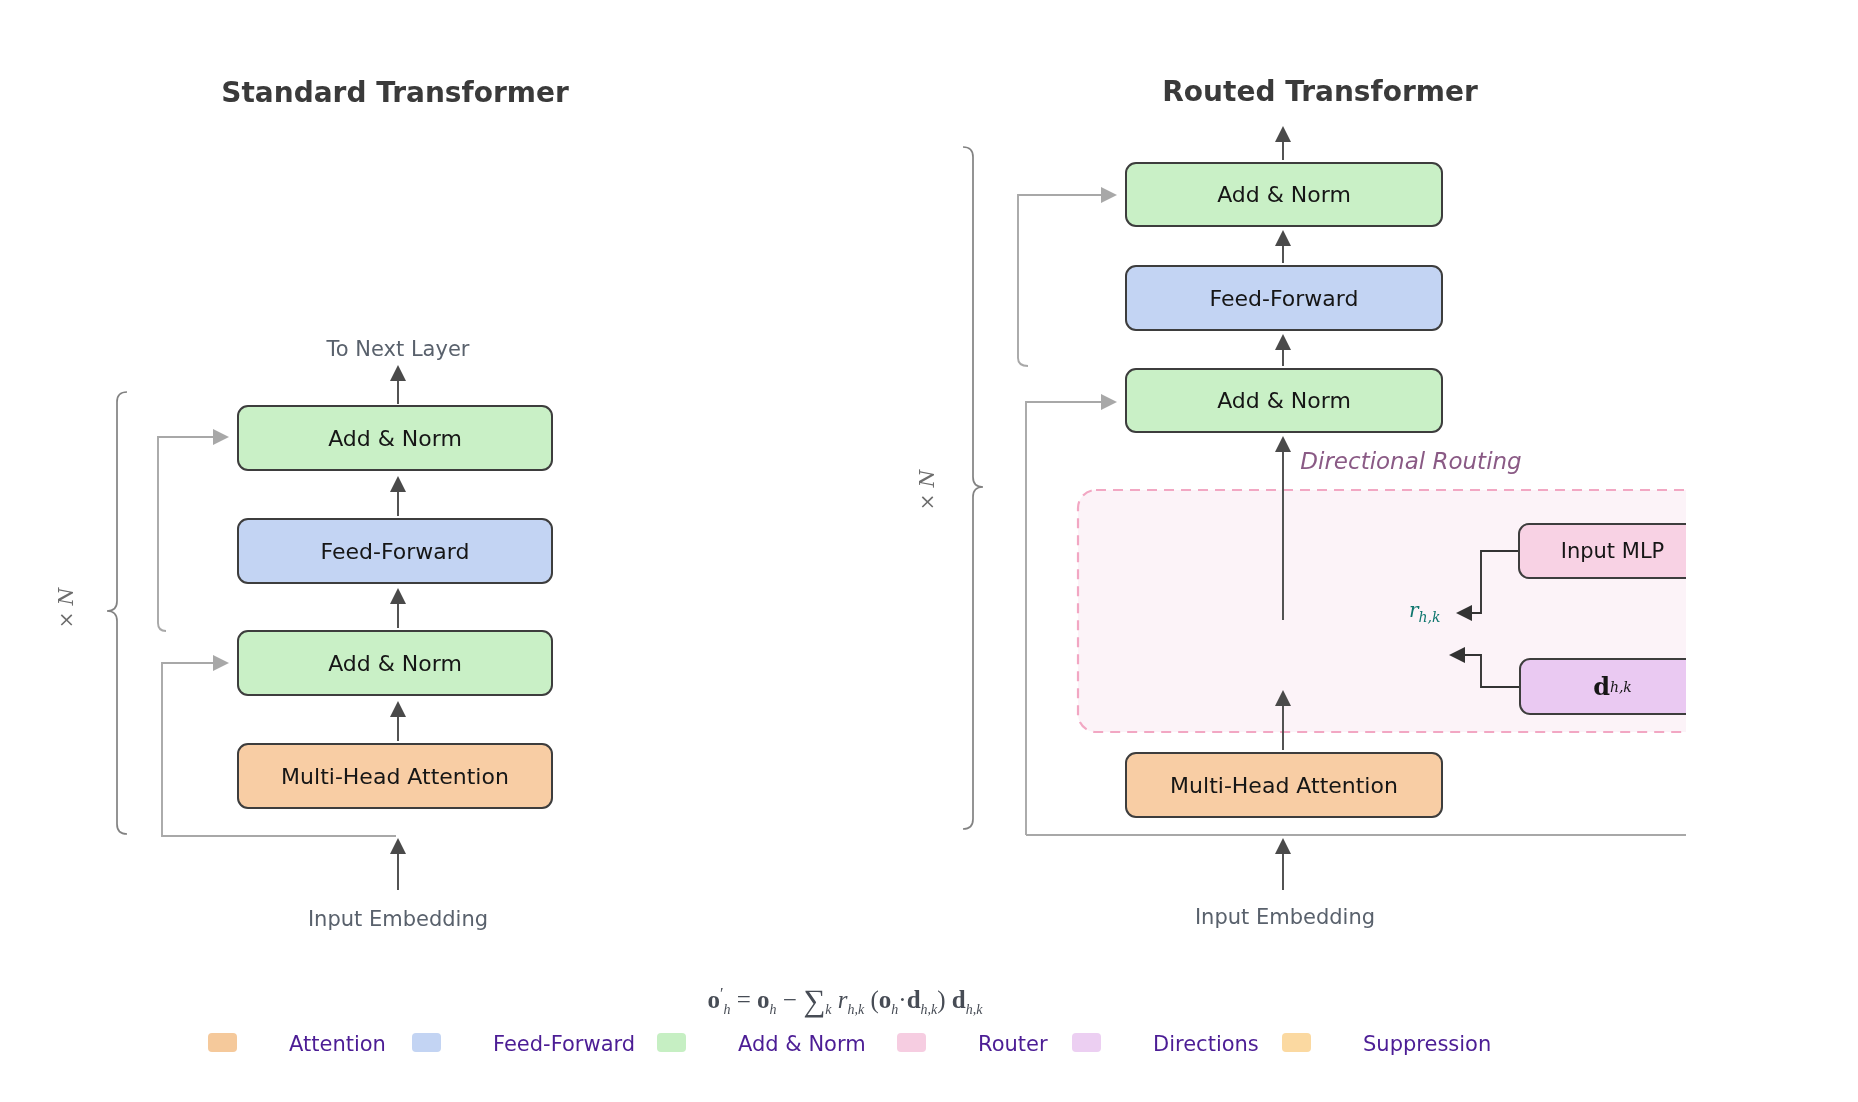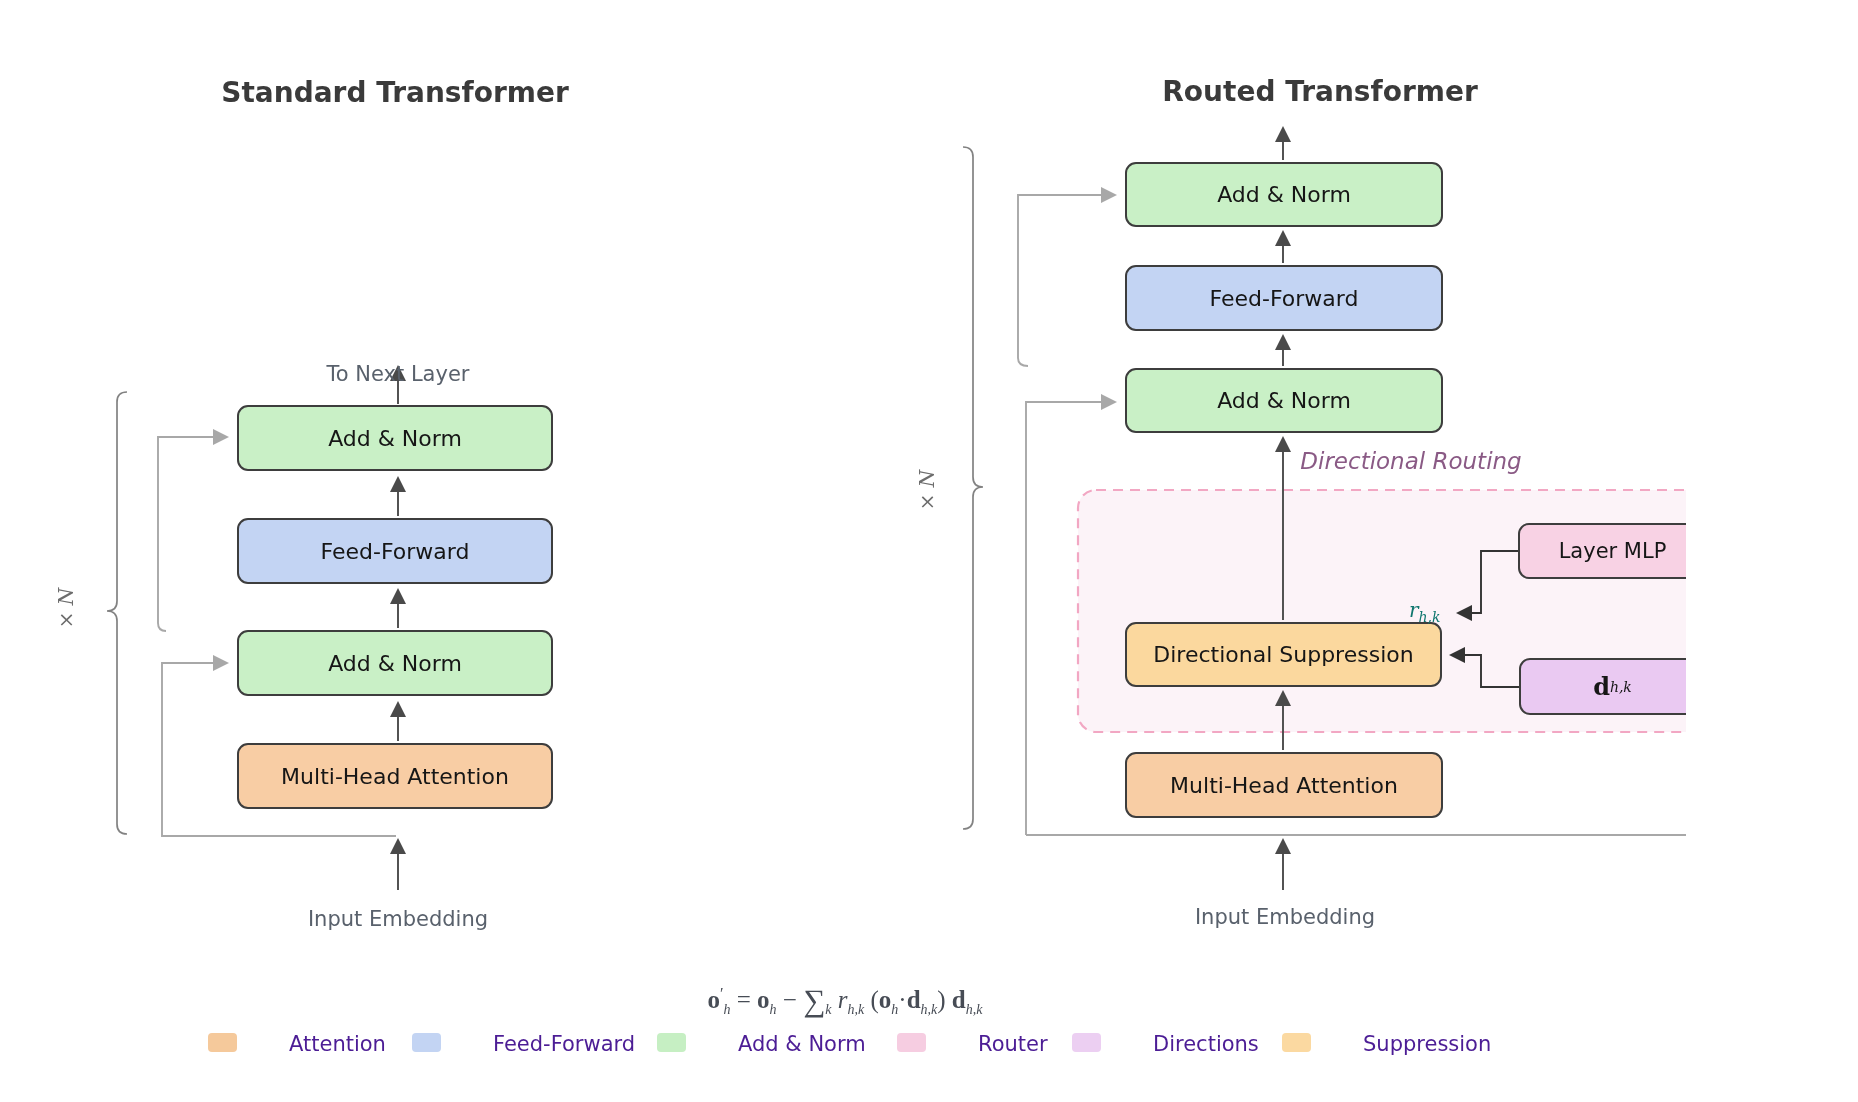--- a/index.html
+++ b/index.html
@@ -86,21 +86,21 @@
 
     <g stroke="#333333" stroke-width="1.9" fill="none">
       <path d="M1518,551 H1481 V613 H1460" marker-end="url(#ab)"></path>
       <path d="M1519,687 H1481 V655 H1453" marker-end="url(#ab)"></path>
     </g>
 
     <path d="M963,147 Q973,147 973,157 L973,477 Q973,487 983,487 Q973,487 973,497 L973,819 Q973,829 963,829" stroke="#828282" stroke-width="1.7" fill="none"></path>
   </svg>
 
   <div class="title" style="left:395px;top:92px;">Standard Transformer</div>
-  <div class="glabel" style="left:398px;top:349px;margin-top:25px;">To Next Layer</div>
+  <div class="glabel" style="left:398px;top:349px;">To Next Layer</div>
 
   <div class="box" style="left: 237px; top: 405px; width: 316px; height: 66px; background: rgb(201, 240, 198);">
     <span>Add &amp; Norm</span>
   </div>
   <div class="box" style="left: 237px; top: 518px; width: 316px; height: 66px; background: rgb(195, 212, 243);">
     <span>Feed-Forward</span>
   </div>
   <div class="box" style="left: 237px; top: 630px; width: 316px; height: 66px; background: rgb(201, 240, 198);">
     <span>Add &amp; Norm</span>
   </div>
@@ -118,25 +118,22 @@
   </div>
   <div class="box" style="left: 1125px; top: 265px; width: 318px; height: 66px; background: rgb(195, 212, 243);">
     <span>Feed-Forward</span>
   </div>
   <div class="box" style="left: 1125px; top: 368px; width: 318px; height: 65px; background: rgb(201, 240, 198);">
     <span>Add &amp; Norm</span>
   </div>
 
   <div class="routing-label" style="left:1411px;top:461px;">Directional Routing</div>
 
-  <div class="box" style="left: 1125px; top: 622px; width: 317px; height: 65px; background: rgb(251, 216, 158);">
-    <span>Directional Suppression</span>
-  </div>
   <div class="box" style="left: 1518px; top: 523px; width: 189px; height: 56px; font-size: 21px; background: rgb(248, 210, 228);">
-    <span>Layer MLP</span>
+    <span>Input MLP</span>
   </div>
   <div class="box math" style="left: 1519px; top: 658px; width: 187px; height: 57px; font-size: 24px; background: rgb(234, 201, 242);">
     <span class="mb">d</span>
       <sub class="ms">h,k</sub>
   </div>
 
   <div class="rhk" style="left:1409px;top:598px;"><span class="mi">r</span><sub class="ms">h,k</sub></div>
 
   <div class="box" style="left: 1125px; top: 752px; width: 318px; height: 66px; background: rgb(248, 205, 164);">
     <span>Multi-Head Attention</span>

